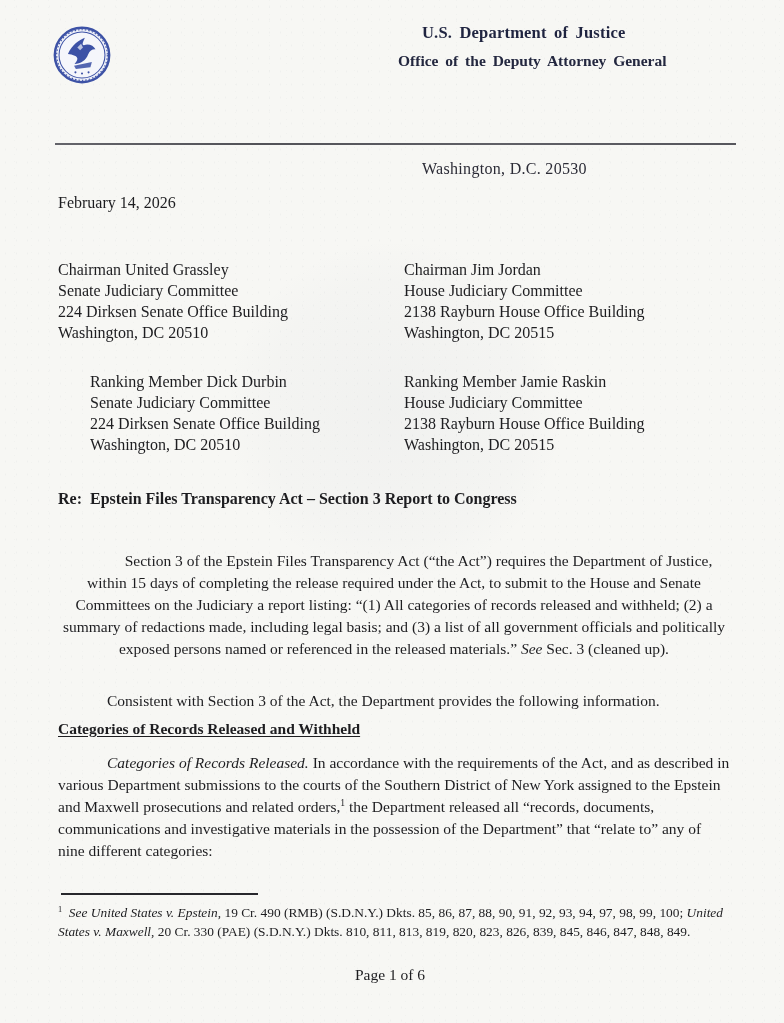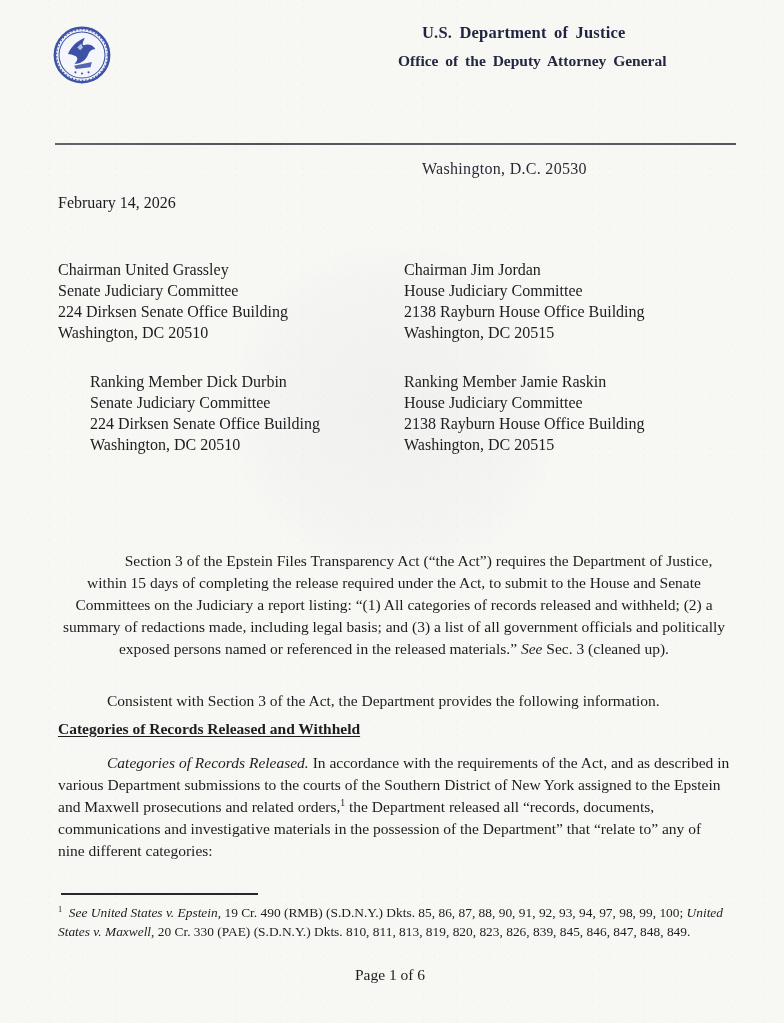--- a/index.html
+++ b/index.html
@@ -147,20 +147,21 @@
       <div>224 Dirksen Senate Office Building</div>
       <div>Washington, DC 20510</div>
     </div>
   <div class="abs addr addr-r2c2">
       <div>Ranking Member Jamie Raskin</div>
       <div>House Judiciary Committee</div>
       <div>2138 Rayburn House Office Building</div>
       <div>Washington, DC 20515</div>
     </div>
 
+  <div class="abs subject">Re:  Epstein Files Transparency Act – Section 3 Report to Congress</div>
 
   <div class="abs body-para para1"><span>Section 3 of the Epstein Files Transparency Act (“the Act”) requires the Department of Justice, within 15 days of completing the release required under the Act, to submit to the House and Senate Committees on the Judiciary a report listing: “(1) All categories of records released and withheld; (2) a summary of redactions made, including legal basis; and (3) a list of all government officials and politically exposed persons named or referenced in the released materials.” </span><i>See</i><span> Sec. 3 (cleaned up).</span></div>
   <div class="abs body-para para2"><span>Consistent with Section 3 of the Act, the Department provides the following information.</span></div>
   <div class="abs heading">Categories of Records Released and Withheld</div>
   <div class="abs body-para para3"><i>Categories of Records Released.</i><span> In accordance with the requirements of the Act, and as described in various Department submissions to the courts of the Southern District of New York assigned to the Epstein and Maxwell prosecutions and related orders,</span><sup>1</sup><span> the Department released all “records, documents, communications and investigative materials in the possession of the Department” that “relate to” any of nine different categories:</span></div>
 
   <div class="abs fn-rule"></div>
   <div class="abs footnote"><sup>1</sup><span>  </span><i>See United States v. Epstein</i><span>, 19 Cr. 490 (RMB) (S.D.N.Y.) Dkts. 85, 86, 87, 88, 90, 91, 92, 93, 94, 97, 98, 99, 100; </span><i>United States v. Maxwell</i><span>, 20 Cr. 330 (PAE) (S.D.N.Y.) Dkts. 810, 811, 813, 819, 820, 823, 826, 839, 845, 846, 847, 848, 849.</span></div>
 
   <div class="abs footer">Page 1 of 6</div>

